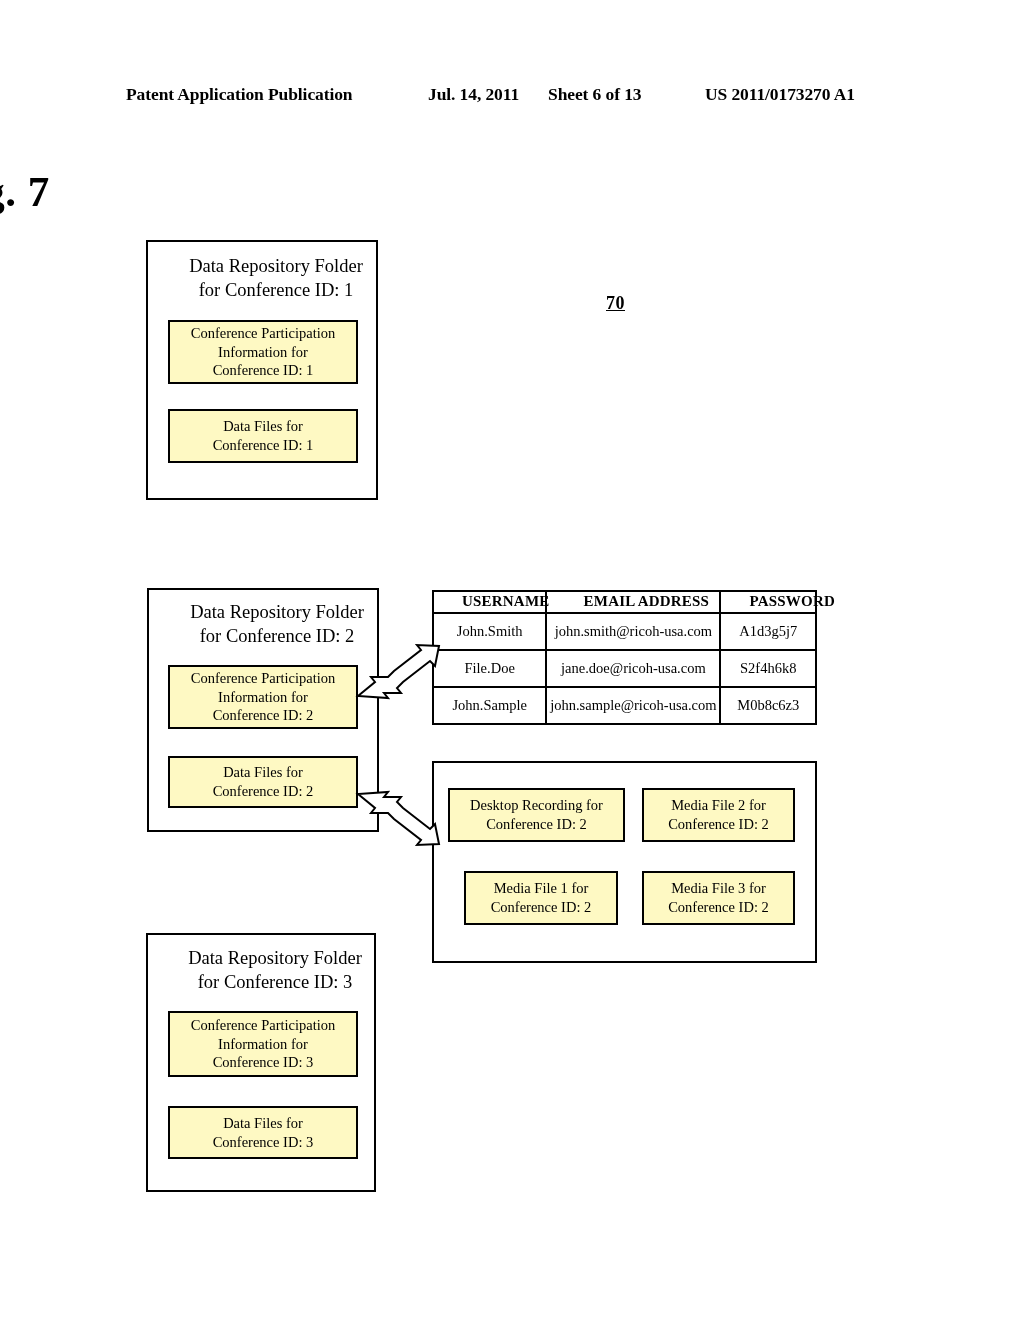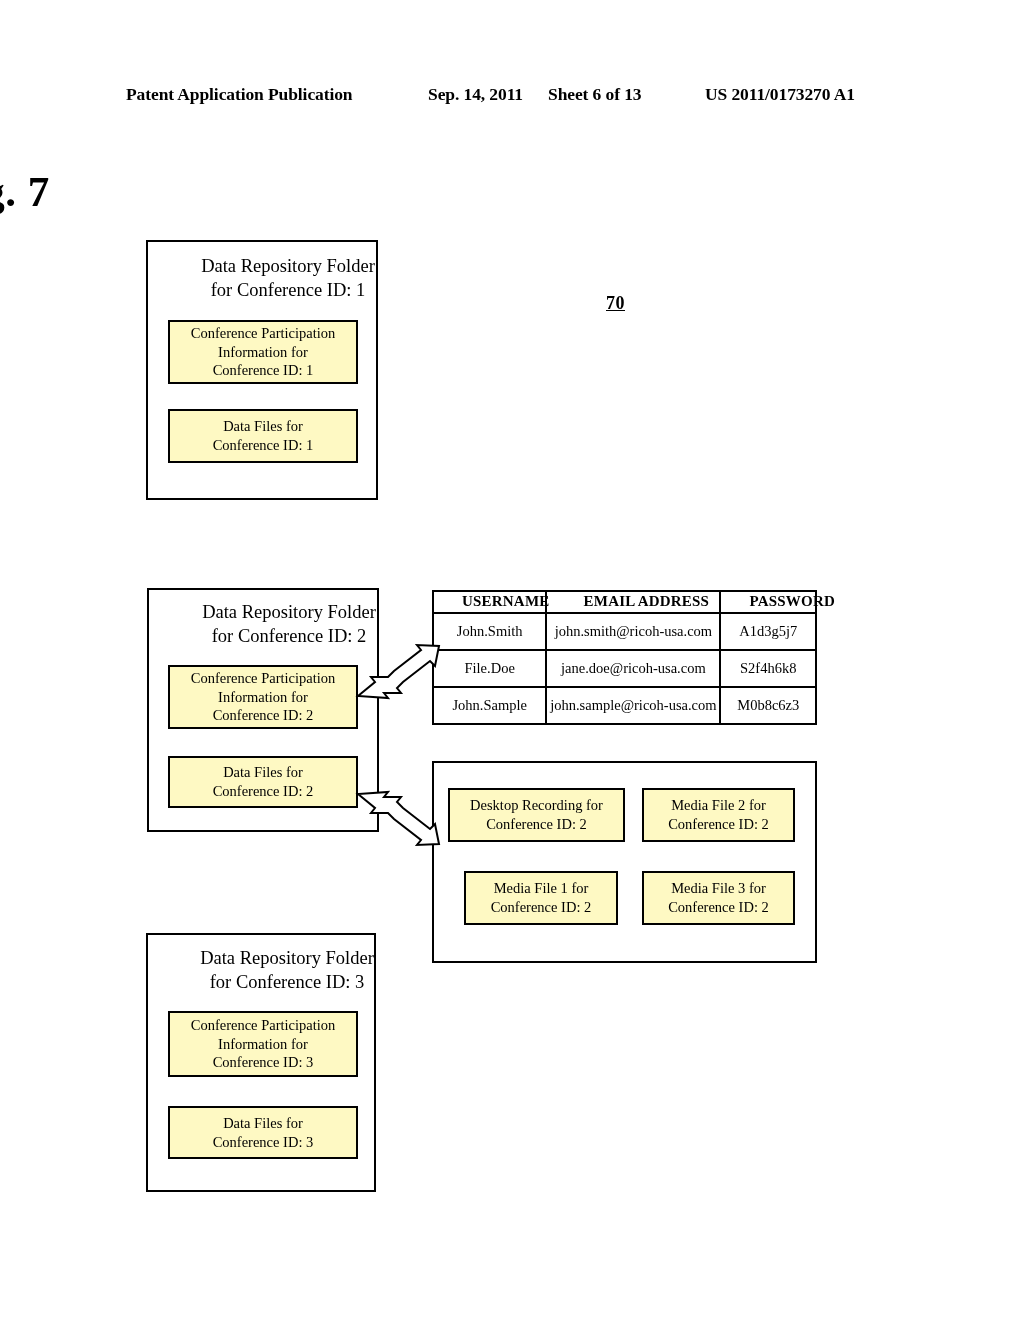--- a/index.html
+++ b/index.html
@@ -61,21 +61,21 @@
     box-sizing: border-box;
     display: flex;
     align-items: center;
     justify-content: center;
     text-align: center;
     line-height: 1.28;
     font-size: 14.5px;
   }
   .folder-title {
     position: absolute;
-    left: 12px;
+    left: 0;
     width: 100%;
     text-align: center;
     line-height: 1.3;
     font-size: 18.5px;
     padding-left: 14px;
   }
 
   
   #folder-1 { left: 146px; top: 240px;  width: 232px; height: 260px; }
   #folder-2 { left: 147px; top: 588px;  width: 232px; height: 244px; }
@@ -146,21 +146,21 @@
   
   .arrow-svg { position: absolute; overflow: visible; }
   #arrow-to-table { left: 355px; top: 644px; }
   #arrow-to-files { left: 355px; top: 788px; }
 </style>
 </head>
 <body>
 
 <div class="page-header">
   <span class="hdr-pub">Patent Application Publication</span>
-  <span class="hdr-date">Sep. 14, 2011</span>
+  <span class="hdr-date">Jul. 14, 2011</span>
   <span class="hdr-sheet">Sheet 6 of 13</span>
   <span class="hdr-num">US 2011/0173270 A1</span>
 </div>
 
 <div class="fig-title">
   <span class="shift">Fig. 7</span>
 </div>
 
 <div class="ref-num">70</div>
 

